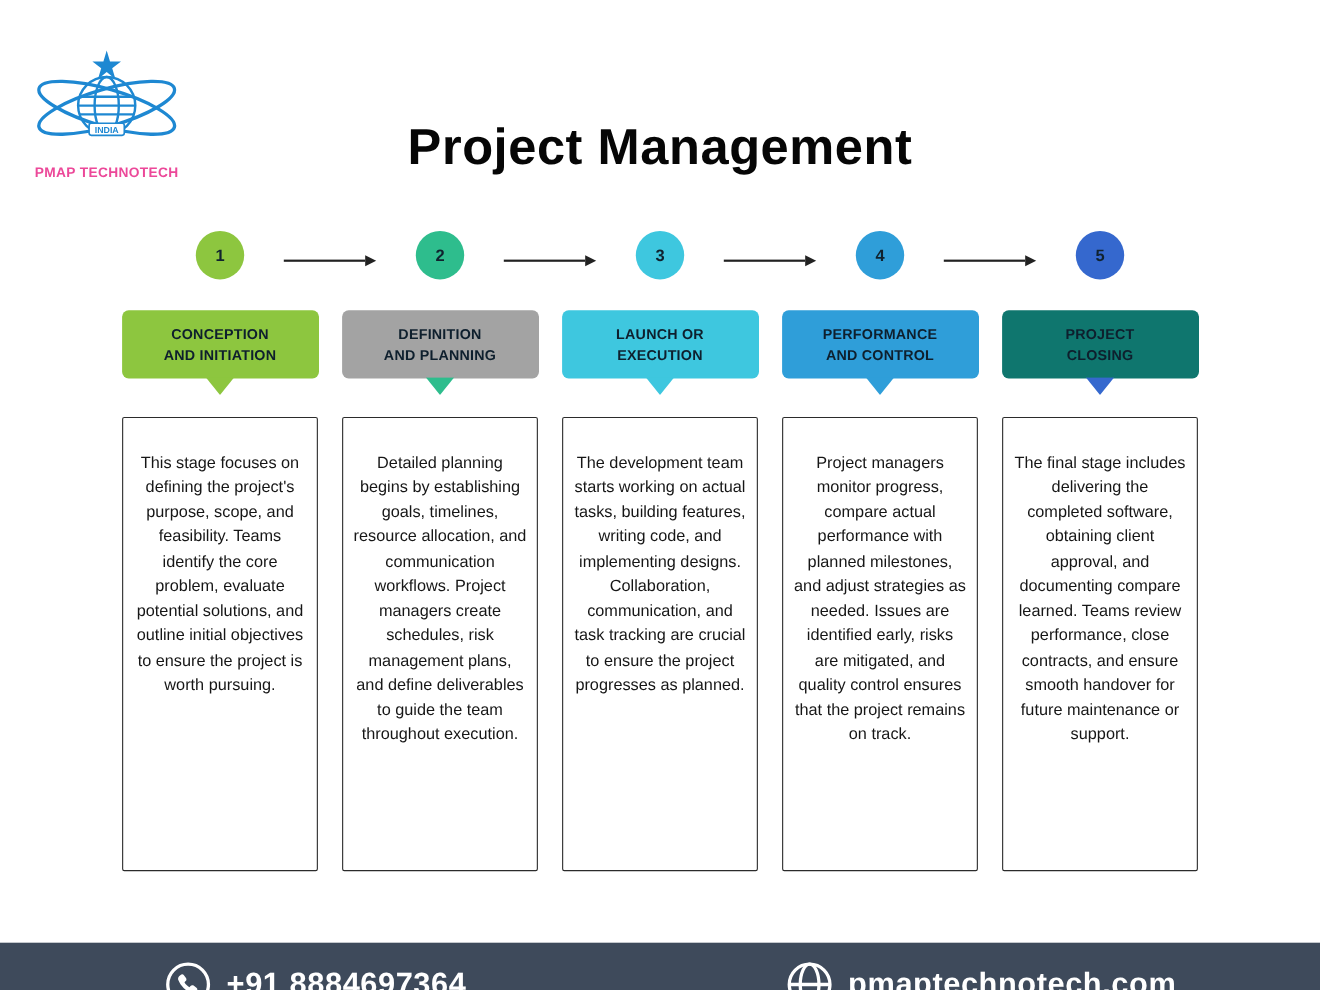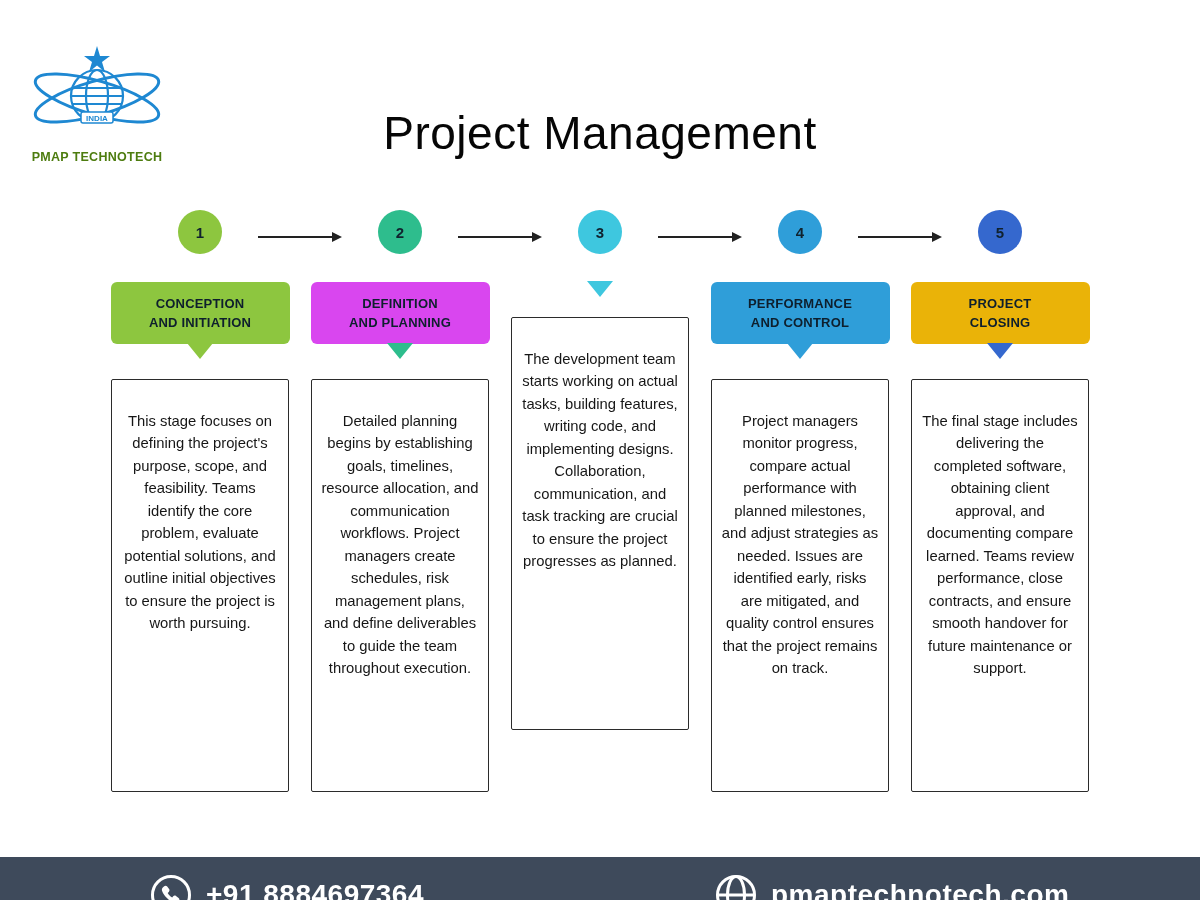--- a/index.html
+++ b/index.html
@@ -2,25 +2,25 @@
 <html><head>
 <meta charset="utf-8">
 <style>
   * { margin:0; padding:0; box-sizing:border-box; }
   html,body { width:1200px; height:900px; background:#ffffff; font-family:"Liberation Sans", sans-serif; overflow:hidden; }
   .canvas { position:relative; width:1200px; height:900px; background:#ffffff;margin-top:32px; }
 
   
   .logo-wrap { position:absolute; left:22px; top:12px; width:150px; text-align:center; }
   .logo-art { display:block; margin:0 auto; }
-  .logo-name { margin-top:2px; font-size:12.5px; font-weight:bold; color:#4d7c0f; letter-spacing:0.3px; white-space:nowrap; }
+  .logo-name { margin-top:2px; font-size:12.5px; font-weight:bold; color:#ec4899; letter-spacing:0.3px; white-space:nowrap; }
 
   
   .page-title { position:absolute; left:0; top:74px; width:1200px; text-align:center;
-    font-size:46px; font-weight:400; color:#060606; letter-spacing:0.5px; }
+    font-size:46px; font-weight:700; color:#060606; letter-spacing:0.5px; }
 
   
   .col { position:absolute; top:178px; width:180px; display:flex; flex-direction:column; align-items:center; }
   .col-0 { left:110px; } .col-1 { left:310px; } .col-2 { left:510px; } .col-3 { left:710px; } .col-4 { left:910px; }
 
   .step-circle { width:44px; height:44px; border-radius:50%; display:flex; align-items:center; justify-content:center;
     font-size:15px; font-weight:bold; color:#10222e; margin-bottom:28px; }
 
   .stage-header { width:179px; height:62px; border-radius:6px; display:flex; align-items:center; justify-content:center;
     text-align:center; font-size:13px; font-weight:bold; color:#0e1f2d; line-height:1.5; white-space:pre-line; letter-spacing:0.2px; }
@@ -90,43 +90,45 @@
   <div class="col col-0">
     <div class="step-circle" style="background: rgb(141, 198, 63);">1</div>
     <div class="stage-header" style="background: rgb(141, 198, 63);">CONCEPTION
 AND INITIATION</div>
     <div class="stage-tail" style="background: rgb(141, 198, 63);"></div>
     <div class="stage-box">This stage focuses on defining the project's purpose, scope, and feasibility. Teams identify the core problem, evaluate potential solutions, and outline initial objectives to ensure the project is worth pursuing.</div>
   </div>
 
   <div class="col col-1">
     <div class="step-circle" style="background: rgb(46, 189, 141);">2</div>
-    <div class="stage-header" style="background: #d946ef;">DEFINITION
+    <div class="stage-header" style="background: #a3a3a3;">DEFINITION
 AND PLANNING</div>
     <div class="stage-tail" style="background: rgb(46, 189, 141);"></div>
     <div class="stage-box">Detailed planning begins by establishing goals, timelines, resource allocation, and communication workflows. Project managers create schedules, risk management plans, and define deliverables to guide the team throughout execution.</div>
   </div>
 
   <div class="col col-2">
     <div class="step-circle" style="background: rgb(62, 199, 223);">3</div>
+    <div class="stage-header" style="background: rgb(62, 199, 223);">LAUNCH OR
+EXECUTION</div>
     <div class="stage-tail" style="background: rgb(62, 199, 223);"></div>
     <div class="stage-box">The development team starts working on actual tasks, building features, writing code, and implementing designs. Collaboration, communication, and task tracking are crucial to ensure the project progresses as planned.</div>
   </div>
 
   <div class="col col-3">
     <div class="step-circle" style="background: rgb(47, 158, 217);">4</div>
     <div class="stage-header" style="background: rgb(47, 158, 217);">PERFORMANCE
 AND CONTROL</div>
     <div class="stage-tail" style="background: rgb(47, 158, 217);"></div>
     <div class="stage-box">Project managers monitor progress, compare actual performance with planned milestones, and adjust strategies as needed. Issues are identified early, risks are mitigated, and quality control ensures that the project remains on track.</div>
   </div>
 
   <div class="col col-4">
     <div class="step-circle" style="background: rgb(53, 104, 206);">5</div>
-    <div class="stage-header" style="background: #eab308;">PROJECT
+    <div class="stage-header" style="background: #0f766e;">PROJECT
 CLOSING</div>
     <div class="stage-tail" style="background: rgb(53, 104, 206);"></div>
     <div class="stage-box">The final stage includes delivering the completed software, obtaining client approval, and documenting compare learned. Teams review performance, close contracts, and ensure smooth handover for future maintenance or support.</div>
   </div>
 
   <div class="footer" style="background: rgb(62, 74, 91);">
     <div class="footer-group fg-phone">
       <svg class="f-icon" width="42" height="42" viewBox="0 0 42 42">
         <circle cx="21" cy="21" r="18.5" fill="none" stroke="#ffffff" stroke-width="3"></circle>
         <path fill="#ffffff" d="M14.2 12.3c.9-.9 2.3-.8 3 .2l1.9 2.6c.6.9.5 2.1-.3 2.8l-1.1 1c.7 1.6 2.9 3.8 4.5 4.5l1-1.1c.7-.8 1.9-.9 2.8-.3l2.6 1.9c1 .7 1.1 2.1.2 3l-1.3 1.3c-.9.9-2.2 1.2-3.4.7-2.6-1-5.1-2.7-7.2-4.8-2.1-2.1-3.8-4.6-4.8-7.2-.5-1.2-.2-2.5.7-3.4z"></path>

